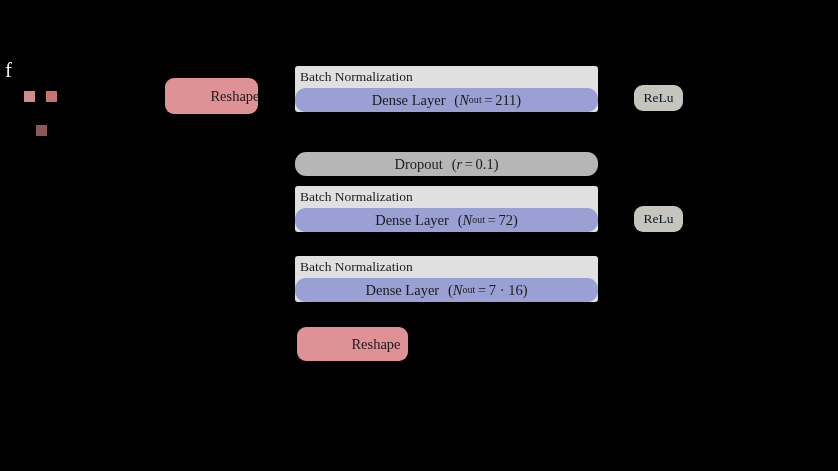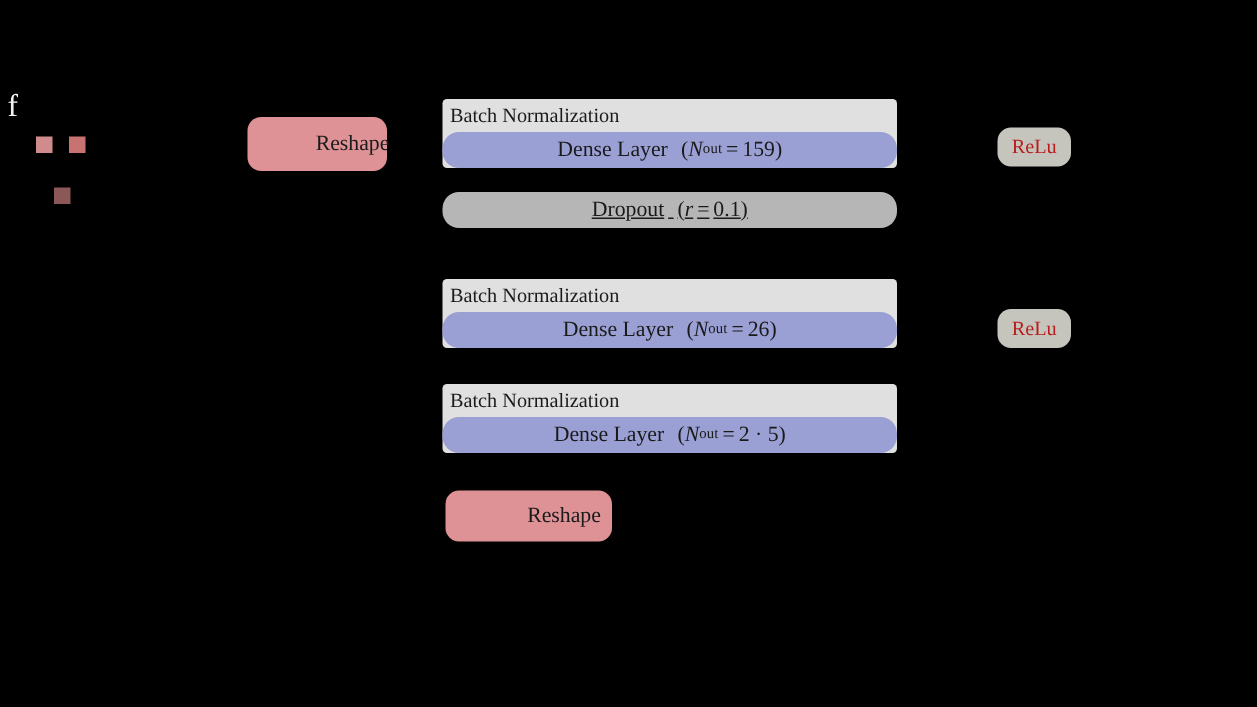--- a/index.html
+++ b/index.html
@@ -94,22 +94,21 @@
     background: #b6b6b6;
     border-radius: 11px;
     font-size: 14.5px;
   }
 
   
   .relu {
     background: #c5c5bd;
     border-radius: 9px;
     font-size: 13.5px;
-    color: #b91c1c;
-    margin-left: 31px;
+    color: #0f172a;
   }
 
   
   .mvar { font-style: italic; }
   .msub {
     font-size: 0.68em;
     vertical-align: -0.28em;
     font-style: normal;
     letter-spacing: 0.01em;
   }
@@ -130,62 +129,62 @@
 
   <div class="bngroup" style="left:295px; top:66px; width:303px; height:46px;">
     <div class="bnbox" style="width:303px; height:46px;">Batch Normalization</div>
     <div class="densebox" style="top:22px; width:303px; height:24px;">
       <span>Dense Layer</span>
       <span class="mop">&nbsp;</span>
       <span>(</span>
       <span class="mvar">N</span>
         <span class="msub">out</span>
       <span class="mop">=</span>
-      <span>159</span>
+      <span>211</span>
         <span>)</span>
     </div>
   </div>
 
   <div class="node relu" style="left:634px; top:85px; width:49px; height:26px;">ReLu</div>
 
-  <div class="node dropout" style="left:295px; top:128px; width:303px; height:24px;text-decoration:underline;">
+  <div class="node dropout" style="left:295px; top:152px; width:303px; height:24px;">
     <span>Dropout</span>
     <span class="mop">&nbsp;</span>
     <span>(</span>
     <span class="mvar">r</span>
     <span class="mop">=</span>
     <span>0.1</span>
       <span>)</span>
   </div>
 
   <div class="bngroup" style="left:295px; top:186px; width:303px; height:46px;">
     <div class="bnbox" style="width:303px; height:46px;">Batch Normalization</div>
     <div class="densebox" style="top:22px; width:303px; height:24px;">
       <span>Dense Layer</span>
       <span class="mop">&nbsp;</span>
       <span>(</span>
       <span class="mvar">N</span>
         <span class="msub">out</span>
       <span class="mop">=</span>
-      <span>26</span>
+      <span>72</span>
         <span>)</span>
     </div>
   </div>
 
   <div class="node relu" style="left:634px; top:206px; width:49px; height:26px;">ReLu</div>
 
   <div class="bngroup" style="left:295px; top:256px; width:303px; height:46px;">
     <div class="bnbox" style="width:303px; height:46px;">Batch Normalization</div>
     <div class="densebox" style="top:22px; width:303px; height:24px;">
       <span>Dense Layer</span>
       <span class="mop">&nbsp;</span>
       <span>(</span>
       <span class="mvar">N</span>
         <span class="msub">out</span>
       <span class="mop">=</span>
-      <span>2 · 5</span>
+      <span>7 · 16</span>
         <span>)</span>
     </div>
   </div>
 
   <div class="node reshape" style="left:297px; top:327px; width:111px; height:34px;">Reshape</div>
 
 </div>
 
 </body></html>

